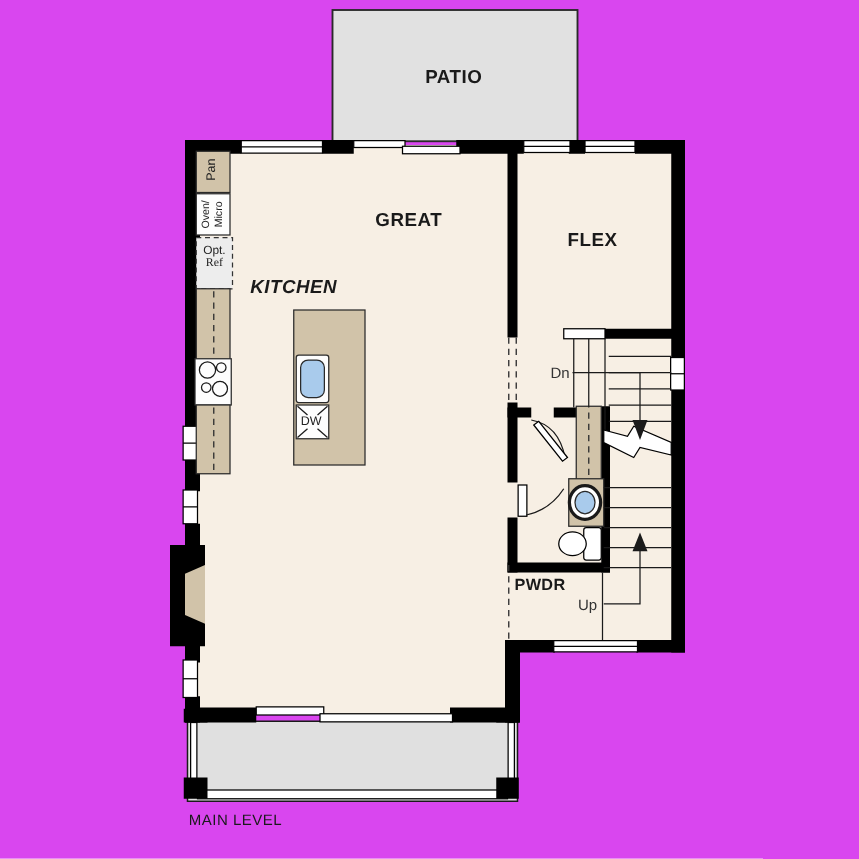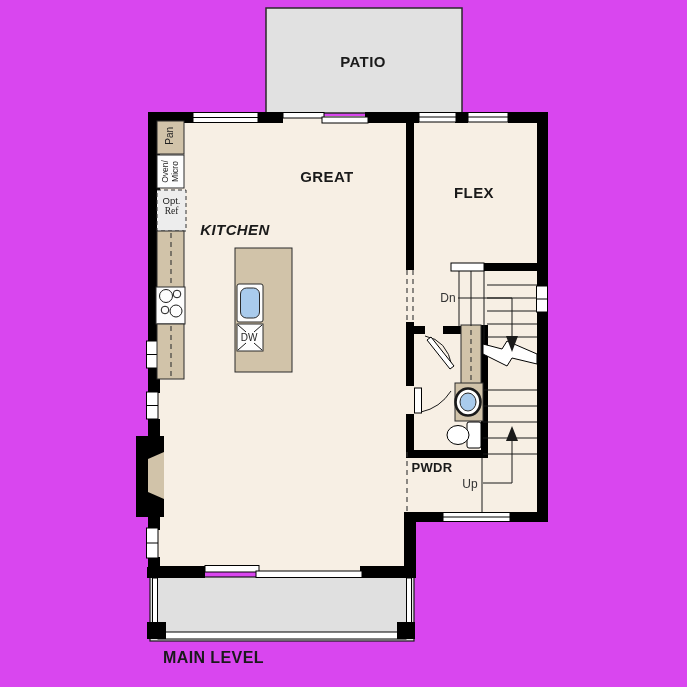--- a/index.html
+++ b/index.html
@@ -20,21 +20,21 @@
   .sinkblue{fill:var(--sink,#a9cbec);stroke:#2a2a2a;stroke-width:1;}
   .white{fill:#fff;stroke:#000;stroke-width:1;}
   .arrow{fill:#1a1a1a;}
   .lbl{position:absolute;font-weight:bold;font-size:15px;letter-spacing:.4px;text-align:center;white-space:nowrap;}
   .lbl-sm{position:absolute;font-weight:bold;font-size:13px;letter-spacing:.3px;text-align:center;white-space:nowrap;}
   .note{position:absolute;font-size:12px;color:#333;text-align:center;white-space:nowrap;}
   .tiny{position:absolute;font-size:10px;color:#222;text-align:center;white-space:nowrap;}
   .rot{transform:rotate(-90deg);transform-origin:center;line-height:9.5px;}
   .two{line-height:10px;}
   .great{line-height:18px;white-space:normal;}
-  .title{position:absolute;font-weight:bold;font-size:16px;letter-spacing:.4px;white-space:nowrap;margin-left:12px;}
+  .title{position:absolute;font-weight:normal;font-size:12px;letter-spacing:.4px;white-space:nowrap;}
 </style>
 </head>
 <body>
 
 <div class="plan">
 
 <svg width="687" height="687" viewBox="0 0 687 687">
 
   <rect class="patio-slab" x="266" y="8" width="196" height="105"></rect>
 

